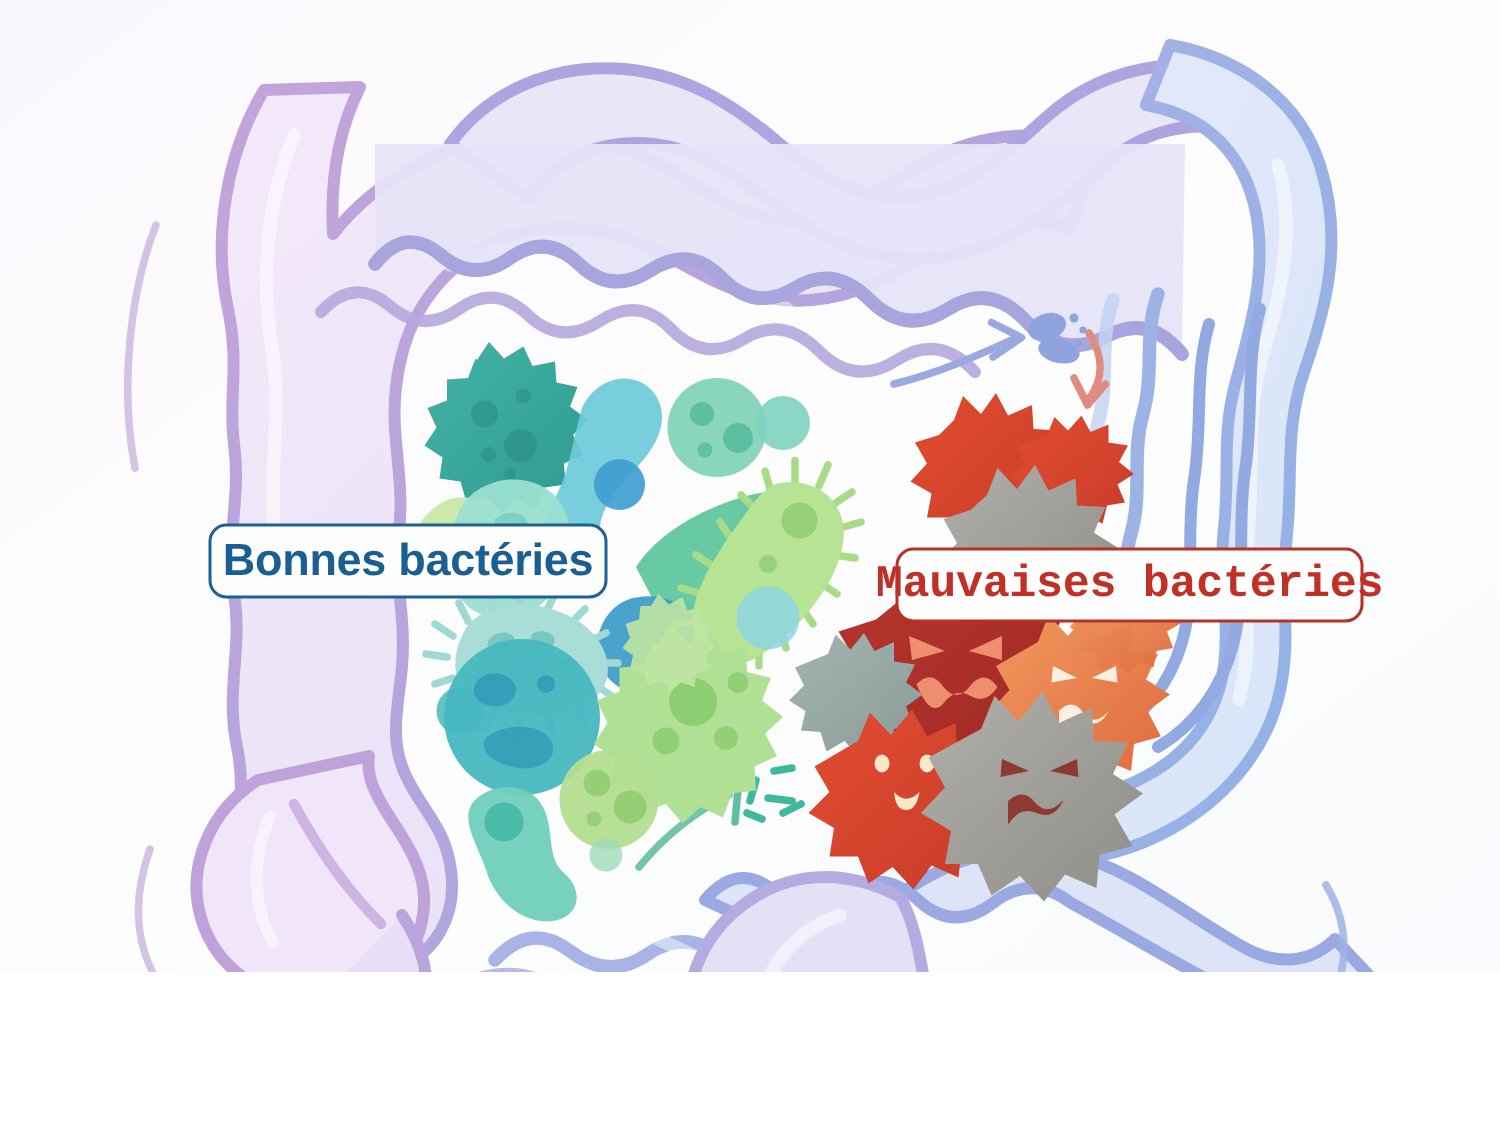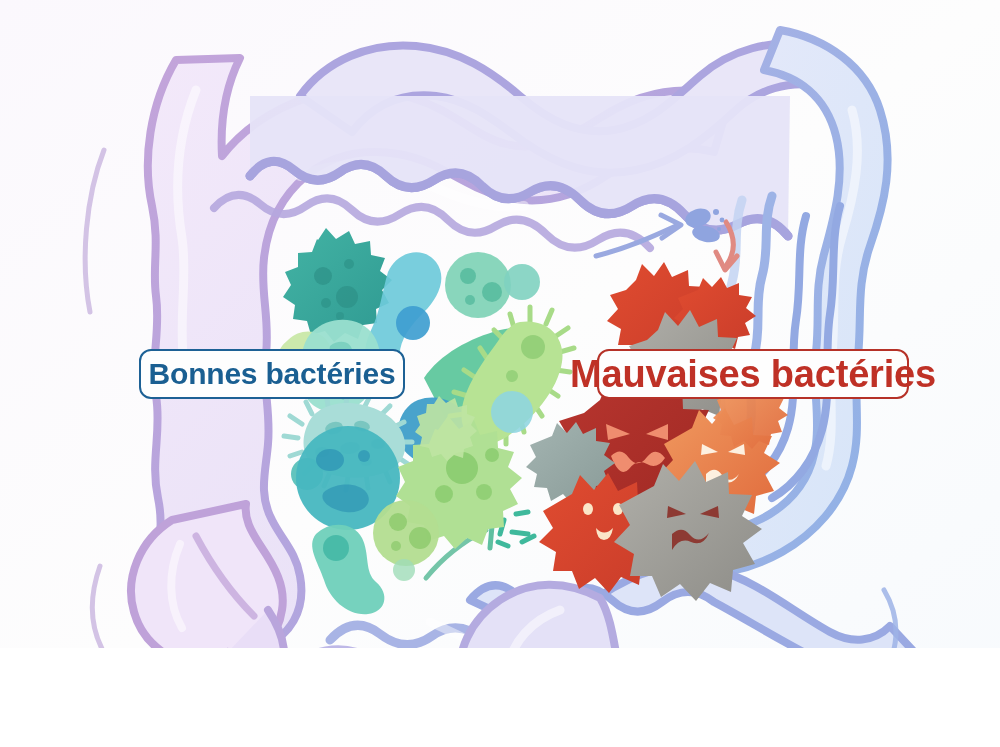--- a/index.html
+++ b/index.html
@@ -39,27 +39,28 @@
     top: 349px;
     width: 266px;
     height: 50px;
     border: 2.5px solid #1d6195;
     color: #1a5f92;
     font-size: 30px;
     font-weight: 700;
   }
   #label-bad {
     left: 597px;
-    top: 349px;
+    top: 365px;
     width: 312px;
     height: 50px;
     border: 2.5px solid #b63228;
     color: #bf3126;
-    font-size: 38px;
+    font-size: 30px;
     font-weight: 700;
+    font-family: Liberation Mono, monospace;
   }
 </style>
 </head>
 <body>
 
 <div id="stage">
 
   <svg id="scene" viewBox="0 0 1000 747" xmlns="http://www.w3.org/2000/svg">
     <defs>
       <linearGradient id="gLeftFill" x1="0" y1="0" x2="1" y2="1">

